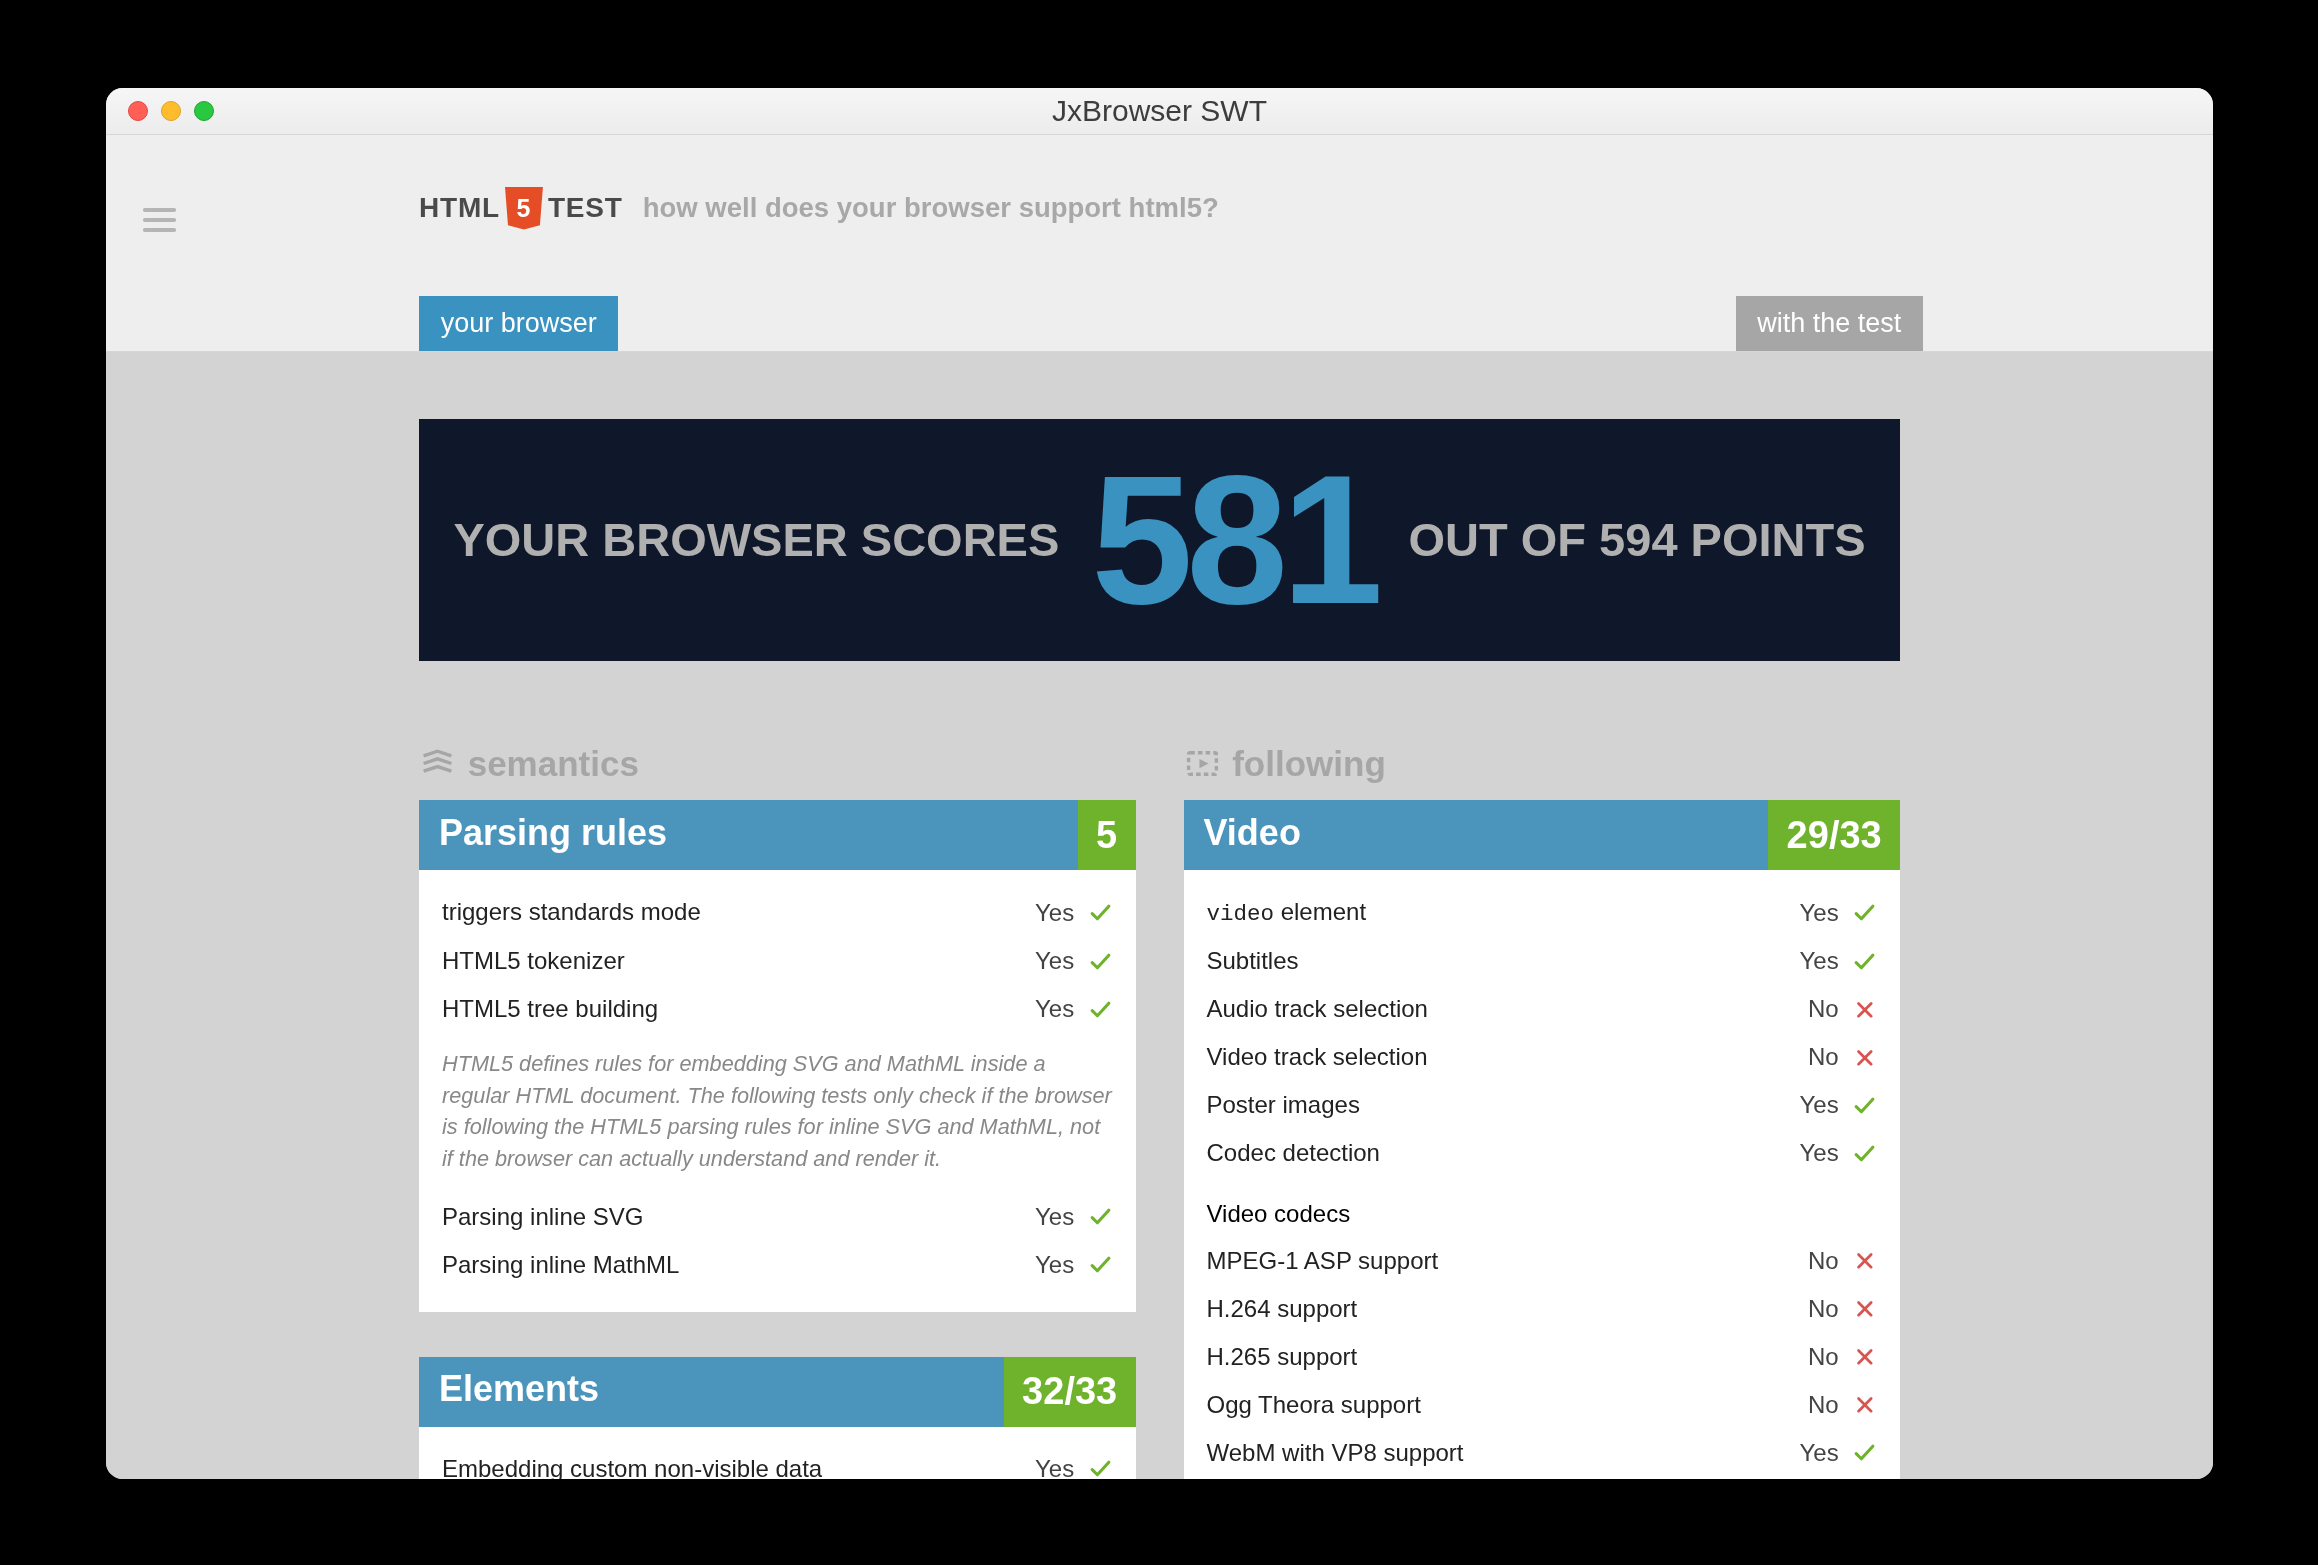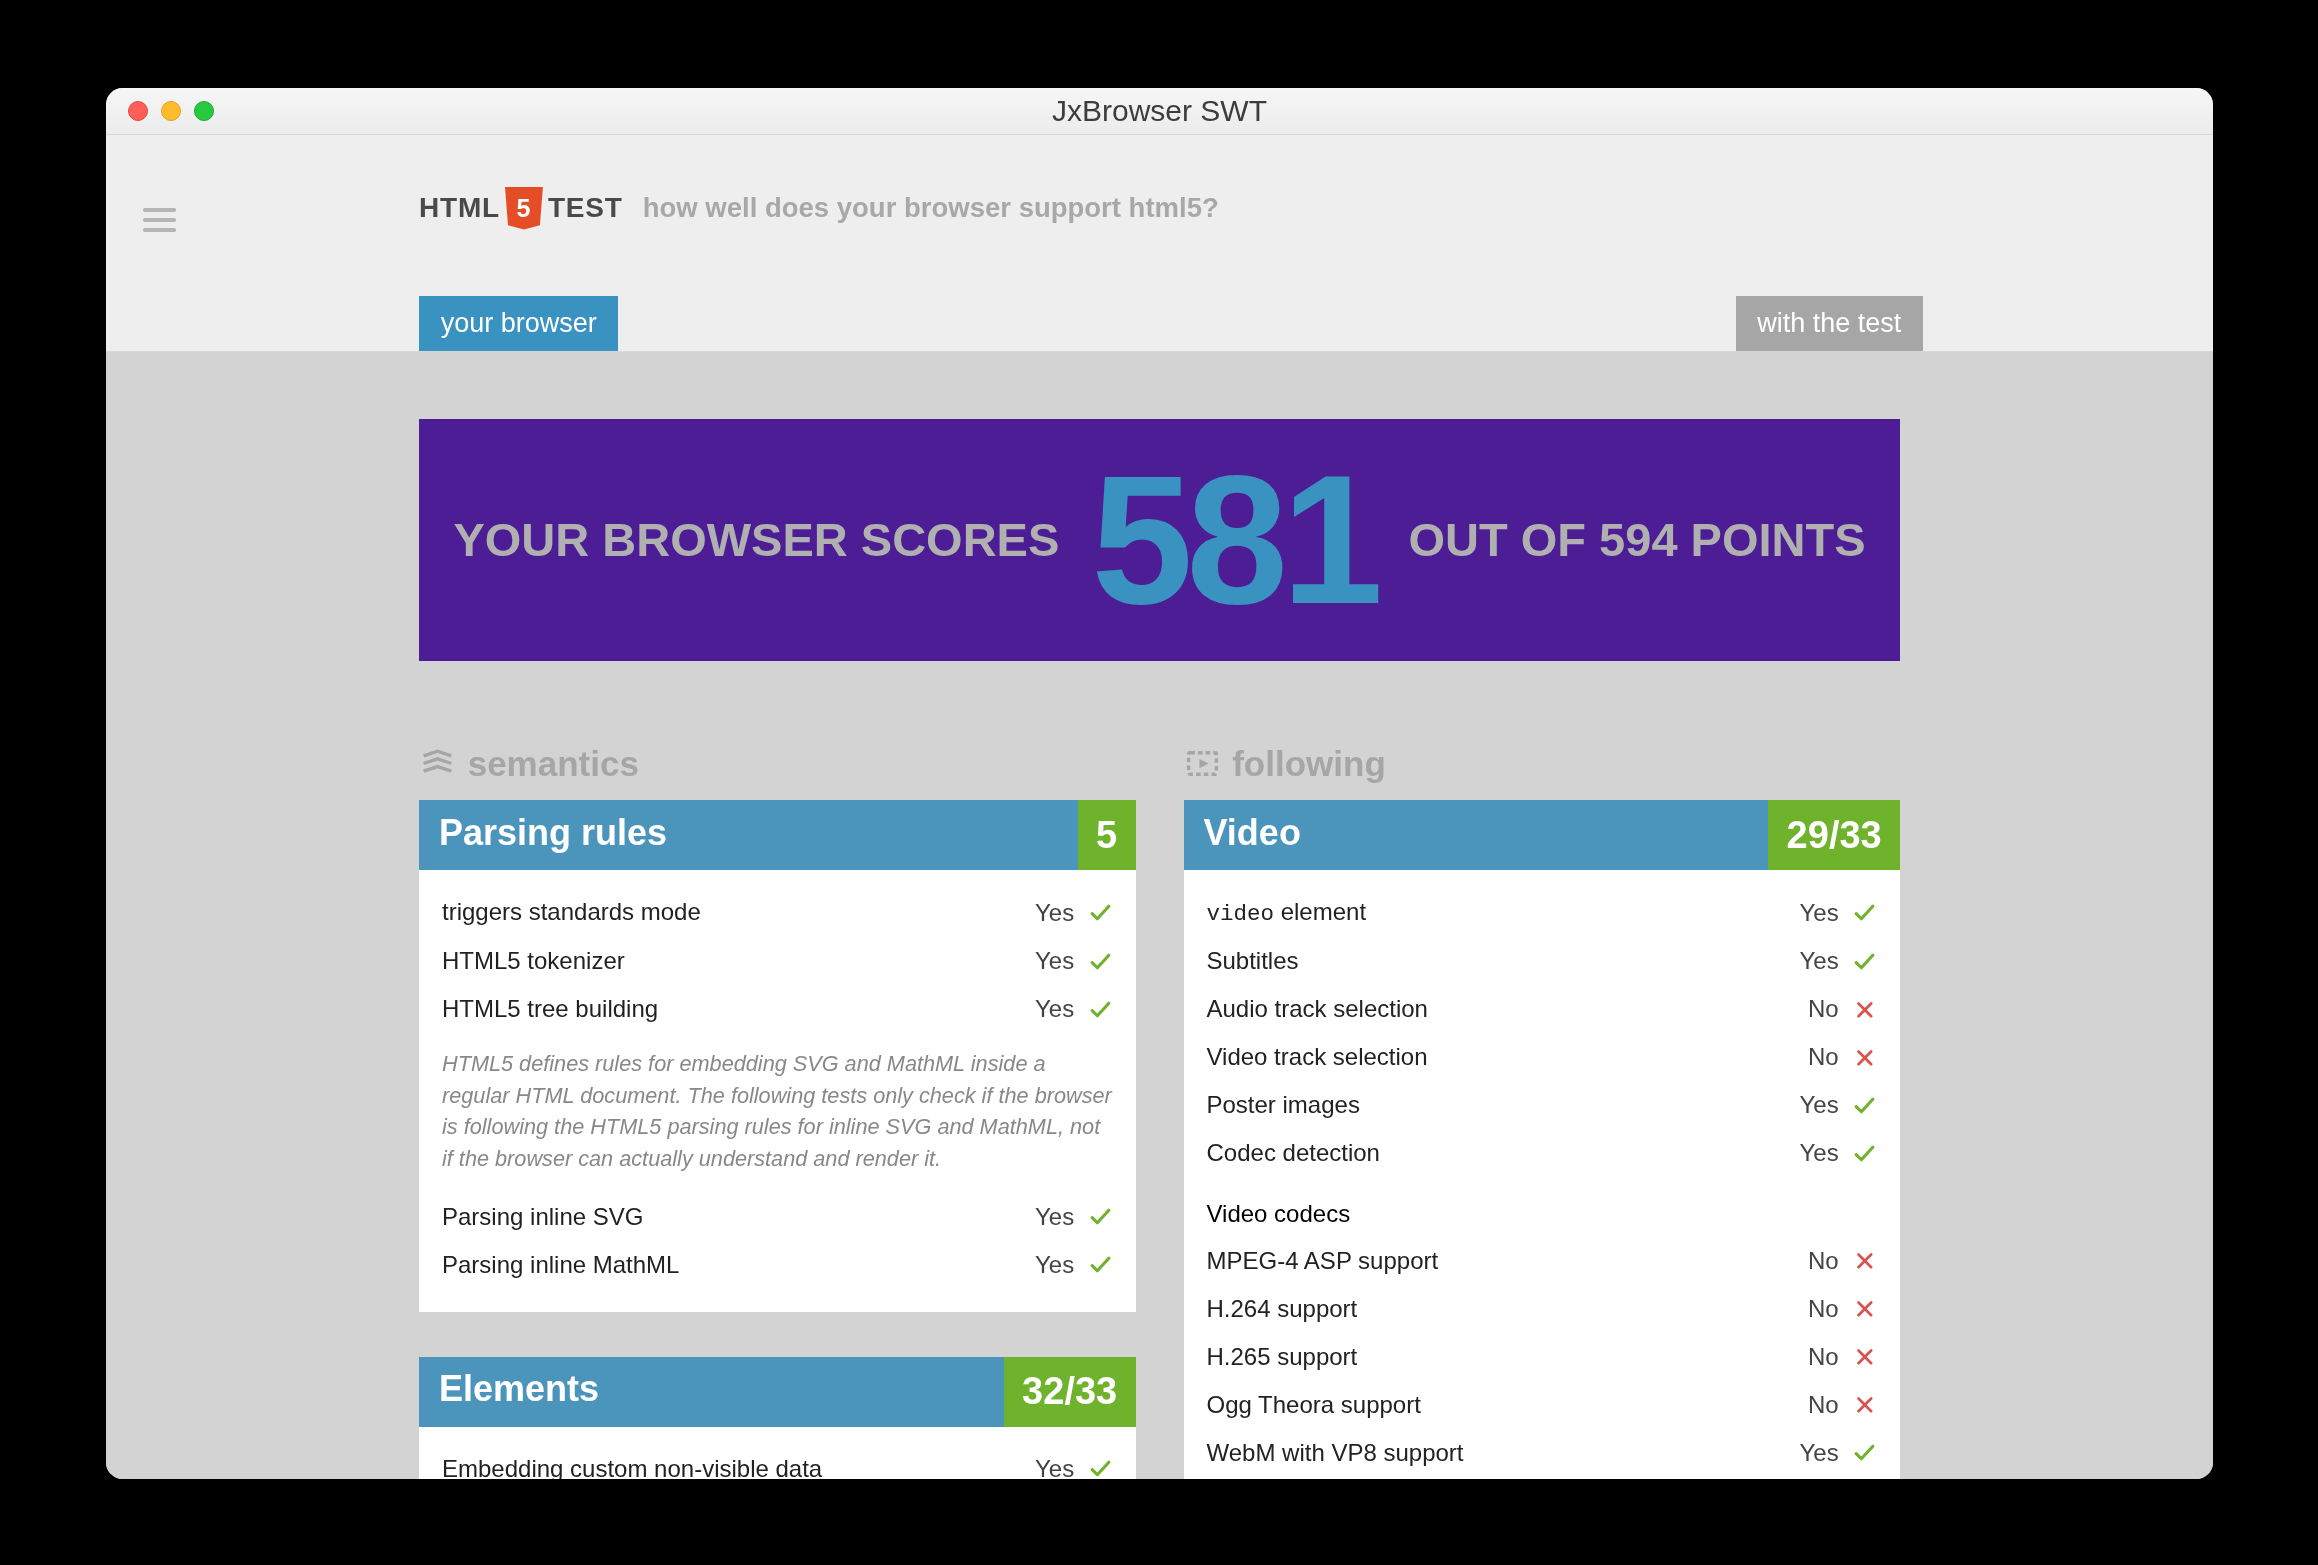--- a/index.html
+++ b/index.html
@@ -122,21 +122,21 @@
     background: #d3d3d3;
     padding: 67px 0 0 0;
     height: calc(100% - 47px - 217px);
     overflow: hidden;
   }
   .inner {
     width: 1481px;
     margin: 0 auto;
   }
   .score-banner {
-    background: #4c1d95;
+    background: #0f172a;
     height: 242px;
     display: flex;
     align-items: center;
     justify-content: center;
     gap: 32px;
   }
   .score-text {
     font-family: "Arial Narrow", "Helvetica Neue Condensed", Arial, sans-serif;
     font-stretch: condensed;
     font-weight: 800;
@@ -466,21 +466,21 @@
                       <span>Yes</span>
                       <span class="mark">
                         <svg width="25" height="25" viewBox="0 0 24 24" fill="none" stroke="#6fb22b" stroke-width="3" stroke-linecap="round" stroke-linejoin="round">
                           <polyline points="4 13 9 18 20 6"></polyline>
                         </svg>
                       </span>
                     </div>
                   </div>
                   <div class="subhead">Video codecs</div>
                   <div class="row">
-                    <div class="row-label"><span>MPEG-4 ASP support</span></div>
+                    <div class="row-label"><span>MPEG-1 ASP support</span></div>
                     <div class="row-result">
                       <span>No</span>
                       <span class="mark">
                         <svg width="21.7" height="21.7" viewBox="0 0 24 24" fill="none" stroke="#d9534f" stroke-width="3" stroke-linecap="round">
                           <line x1="5" y1="5" x2="19" y2="19"></line>
                           <line x1="19" y1="5" x2="5" y2="19"></line>
                         </svg>
                       </span>
                     </div>
                   </div>

